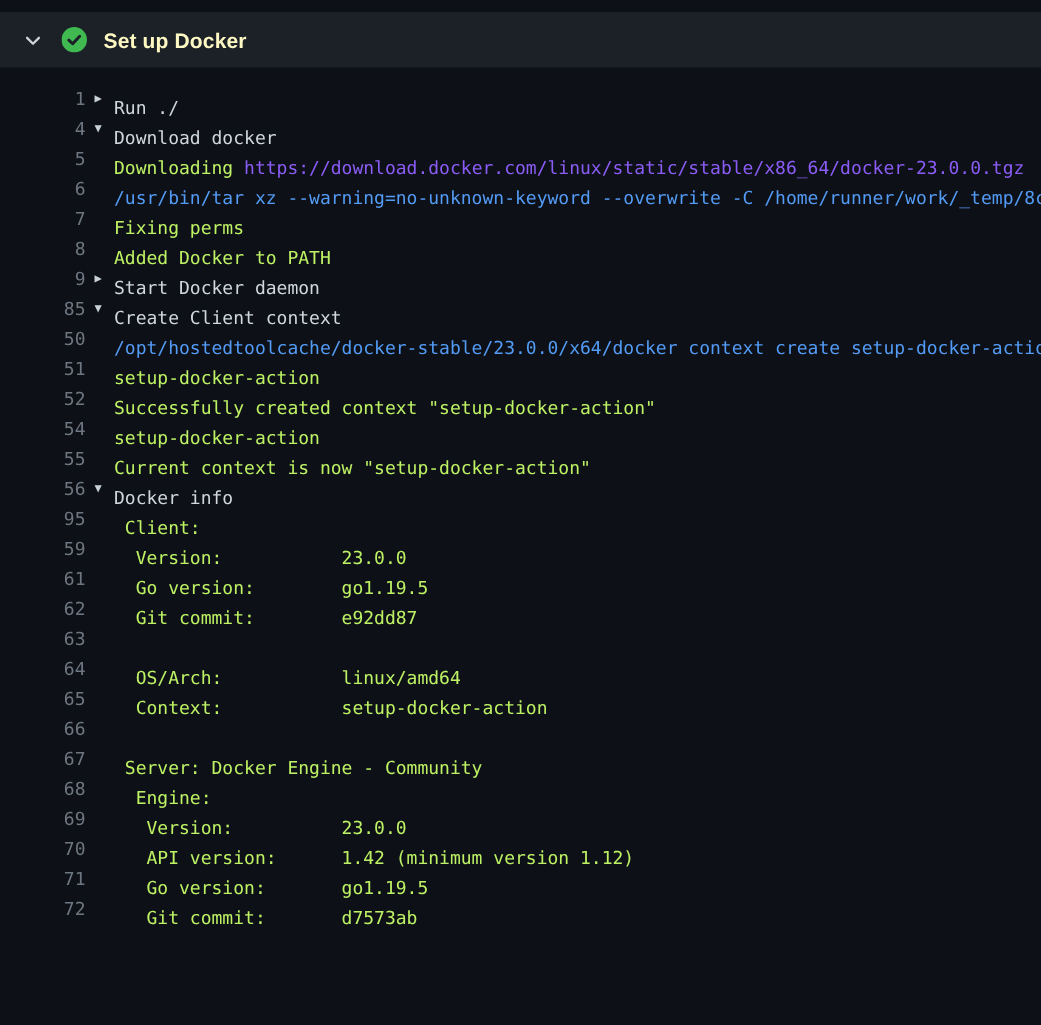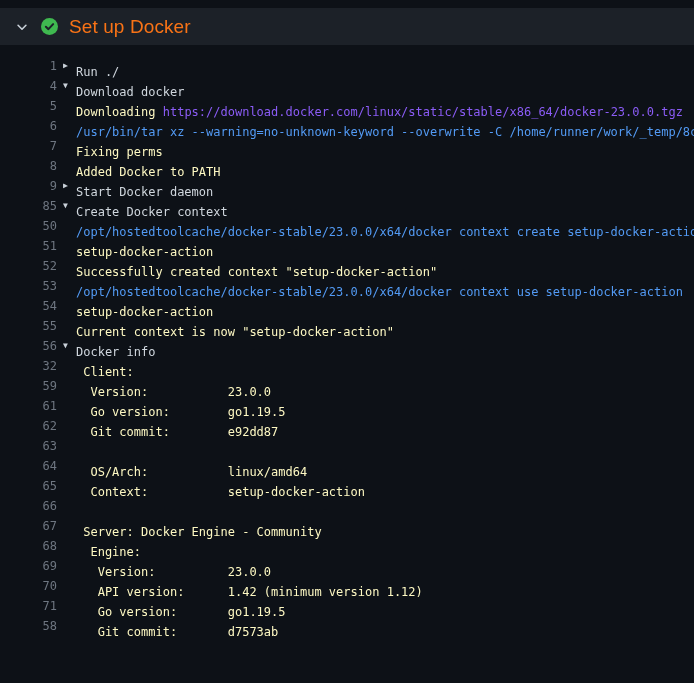--- a/index.html
+++ b/index.html
@@ -17,23 +17,23 @@
     background:#1c2128;
     display:flex;
     align-items:center;
     padding:0 14px;
     cursor:pointer;
   }
   .chevron { display:flex; align-items:center; justify-content:center; width:16px; height:16px; flex:none; }
   .status-icon { display:flex; align-items:center; justify-content:center; width:17px; height:17px; flex:none; margin-left:11px; }
   .step-title {
     margin-left:11px;
-    color:#f97316;
-    font-size:19px;
-    font-weight:400;
+    color:#fef9c3;
+    font-size:14px;
+    font-weight:700;
     letter-spacing:0.1px;
   }
 
   .log {
     padding-top:11px;
     font-family:"DejaVu Sans Mono","Liberation Mono",monospace;
     font-size:12px;
   }
   .row {
     display:flex;
@@ -59,21 +59,21 @@
     text-align:left;
     cursor:pointer;
   }
   .content {
     flex:1 1 auto;
     overflow:hidden;
     color:#c9d1d9;
     white-space:pre;
     margin-top:12px;
   }
-  .seg-plain { color:#fef9c3; }
+  .seg-plain { color:#bef264; }
   .seg-group { color:#d0d7de; }
   .seg-cmd { color:var(--cmd-color, #539bf5); }
   .seg-link { color:#8b5cf6; cursor:pointer; }
 </style>
 </head>
 <body>
 
 <div class="window">
 
   <div class="step-header">
@@ -92,37 +92,36 @@
   </div>
 
   <div class="log" id="log">
       <div class="row"><span class="num">1</span><span class="marker">▶</span><span class="content"><span class="seg-group">Run ./</span></span></div>
       <div class="row"><span class="num">4</span><span class="marker">▼</span><span class="content"><span class="seg-group">Download docker</span></span></div>
       <div class="row"><span class="num">5</span><span class="marker"></span><span class="content"><span class="seg-plain">Downloading </span><span class="seg-link">https://download.docker.com/linux/static/stable/x86_64/docker-23.0.0.tgz</span></span></div>
       <div class="row"><span class="num">6</span><span class="marker"></span><span class="content"><span class="seg-cmd">/usr/bin/tar xz --warning=no-unknown-keyword --overwrite -C /home/runner/work/_temp/8c93</span></span></div>
       <div class="row"><span class="num">7</span><span class="marker"></span><span class="content"><span class="seg-plain">Fixing perms</span></span></div>
       <div class="row"><span class="num">8</span><span class="marker"></span><span class="content"><span class="seg-plain">Added Docker to PATH</span></span></div>
       <div class="row"><span class="num">9</span><span class="marker">▶</span><span class="content"><span class="seg-group">Start Docker daemon</span></span></div>
-      <div class="row"><span class="num">85</span><span class="marker">▼</span><span class="content"><span class="seg-group">Create Docker context</span></span></div>
+      <div class="row"><span class="num">85</span><span class="marker">▼</span><span class="content"><span class="seg-group">Create Client context</span></span></div>
       <div class="row"><span class="num">50</span><span class="marker"></span><span class="content"><span class="seg-cmd">/opt/hostedtoolcache/docker-stable/23.0.0/x64/docker context create setup-docker-action</span></span></div>
       <div class="row"><span class="num">51</span><span class="marker"></span><span class="content"><span class="seg-plain">setup-docker-action</span></span></div>
       <div class="row"><span class="num">52</span><span class="marker"></span><span class="content"><span class="seg-plain">Successfully created context "setup-docker-action"</span></span></div>
-      <div class="row"><span class="num">53</span><span class="marker"></span><span class="content"><span class="seg-cmd">/opt/hostedtoolcache/docker-stable/23.0.0/x64/docker context use setup-docker-action</span></span></div>
       <div class="row"><span class="num">54</span><span class="marker"></span><span class="content"><span class="seg-plain">setup-docker-action</span></span></div>
       <div class="row"><span class="num">55</span><span class="marker"></span><span class="content"><span class="seg-plain">Current context is now "setup-docker-action"</span></span></div>
       <div class="row"><span class="num">56</span><span class="marker">▼</span><span class="content"><span class="seg-group">Docker info</span></span></div>
-      <div class="row"><span class="num">32</span><span class="marker"></span><span class="content"><span class="seg-plain"> Client:</span></span></div>
+      <div class="row"><span class="num">95</span><span class="marker"></span><span class="content"><span class="seg-plain"> Client:</span></span></div>
       <div class="row"><span class="num">59</span><span class="marker"></span><span class="content"><span class="seg-plain">  Version:           23.0.0</span></span></div>
       <div class="row"><span class="num">61</span><span class="marker"></span><span class="content"><span class="seg-plain">  Go version:        go1.19.5</span></span></div>
       <div class="row"><span class="num">62</span><span class="marker"></span><span class="content"><span class="seg-plain">  Git commit:        e92dd87</span></span></div>
       <div class="row"><span class="num">63</span><span class="marker"></span></div>
       <div class="row"><span class="num">64</span><span class="marker"></span><span class="content"><span class="seg-plain">  OS/Arch:           linux/amd64</span></span></div>
       <div class="row"><span class="num">65</span><span class="marker"></span><span class="content"><span class="seg-plain">  Context:           setup-docker-action</span></span></div>
       <div class="row"><span class="num">66</span><span class="marker"></span><span class="content"><span class="seg-plain"></span></span></div>
       <div class="row"><span class="num">67</span><span class="marker"></span><span class="content"><span class="seg-plain"> Server: Docker Engine - Community</span></span></div>
       <div class="row"><span class="num">68</span><span class="marker"></span><span class="content"><span class="seg-plain">  Engine:</span></span></div>
       <div class="row"><span class="num">69</span><span class="marker"></span><span class="content"><span class="seg-plain">   Version:          23.0.0</span></span></div>
       <div class="row"><span class="num">70</span><span class="marker"></span><span class="content"><span class="seg-plain">   API version:      1.42 (minimum version 1.12)</span></span></div>
       <div class="row"><span class="num">71</span><span class="marker"></span><span class="content"><span class="seg-plain">   Go version:       go1.19.5</span></span></div>
-      <div class="row"><span class="num">58</span><span class="marker"></span><span class="content"><span class="seg-plain">   Git commit:       d7573ab</span></span></div>
+      <div class="row"><span class="num">72</span><span class="marker"></span><span class="content"><span class="seg-plain">   Git commit:       d7573ab</span></span></div>
     </div>
 
 </div>
 
 </body></html>

